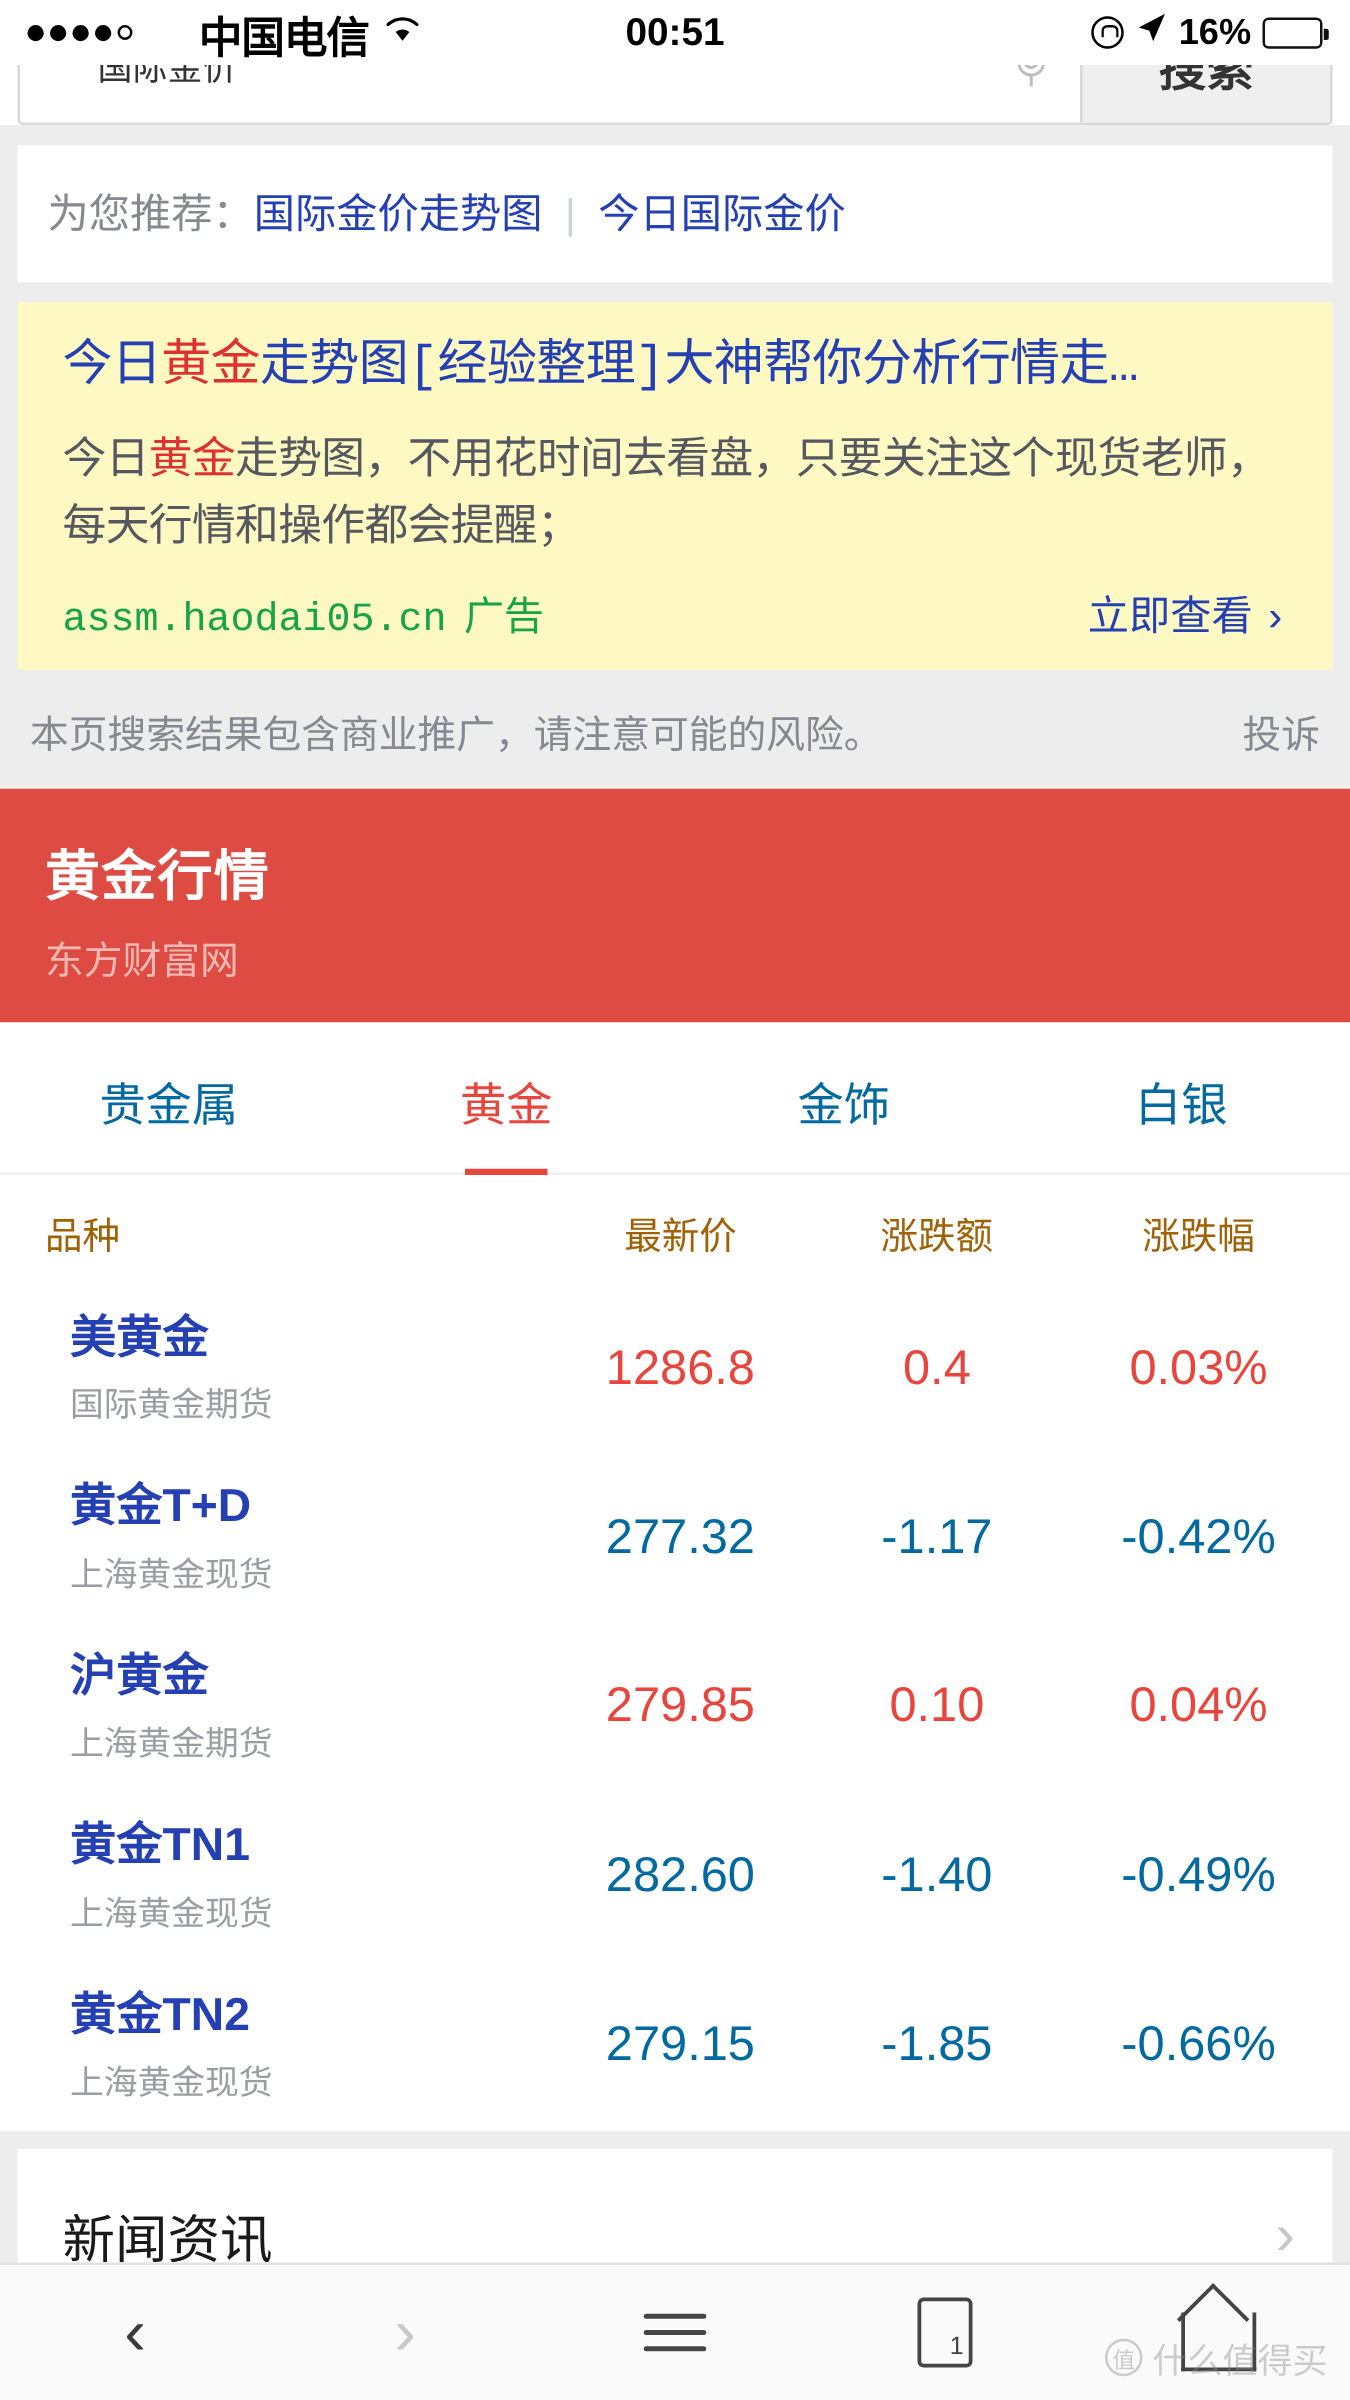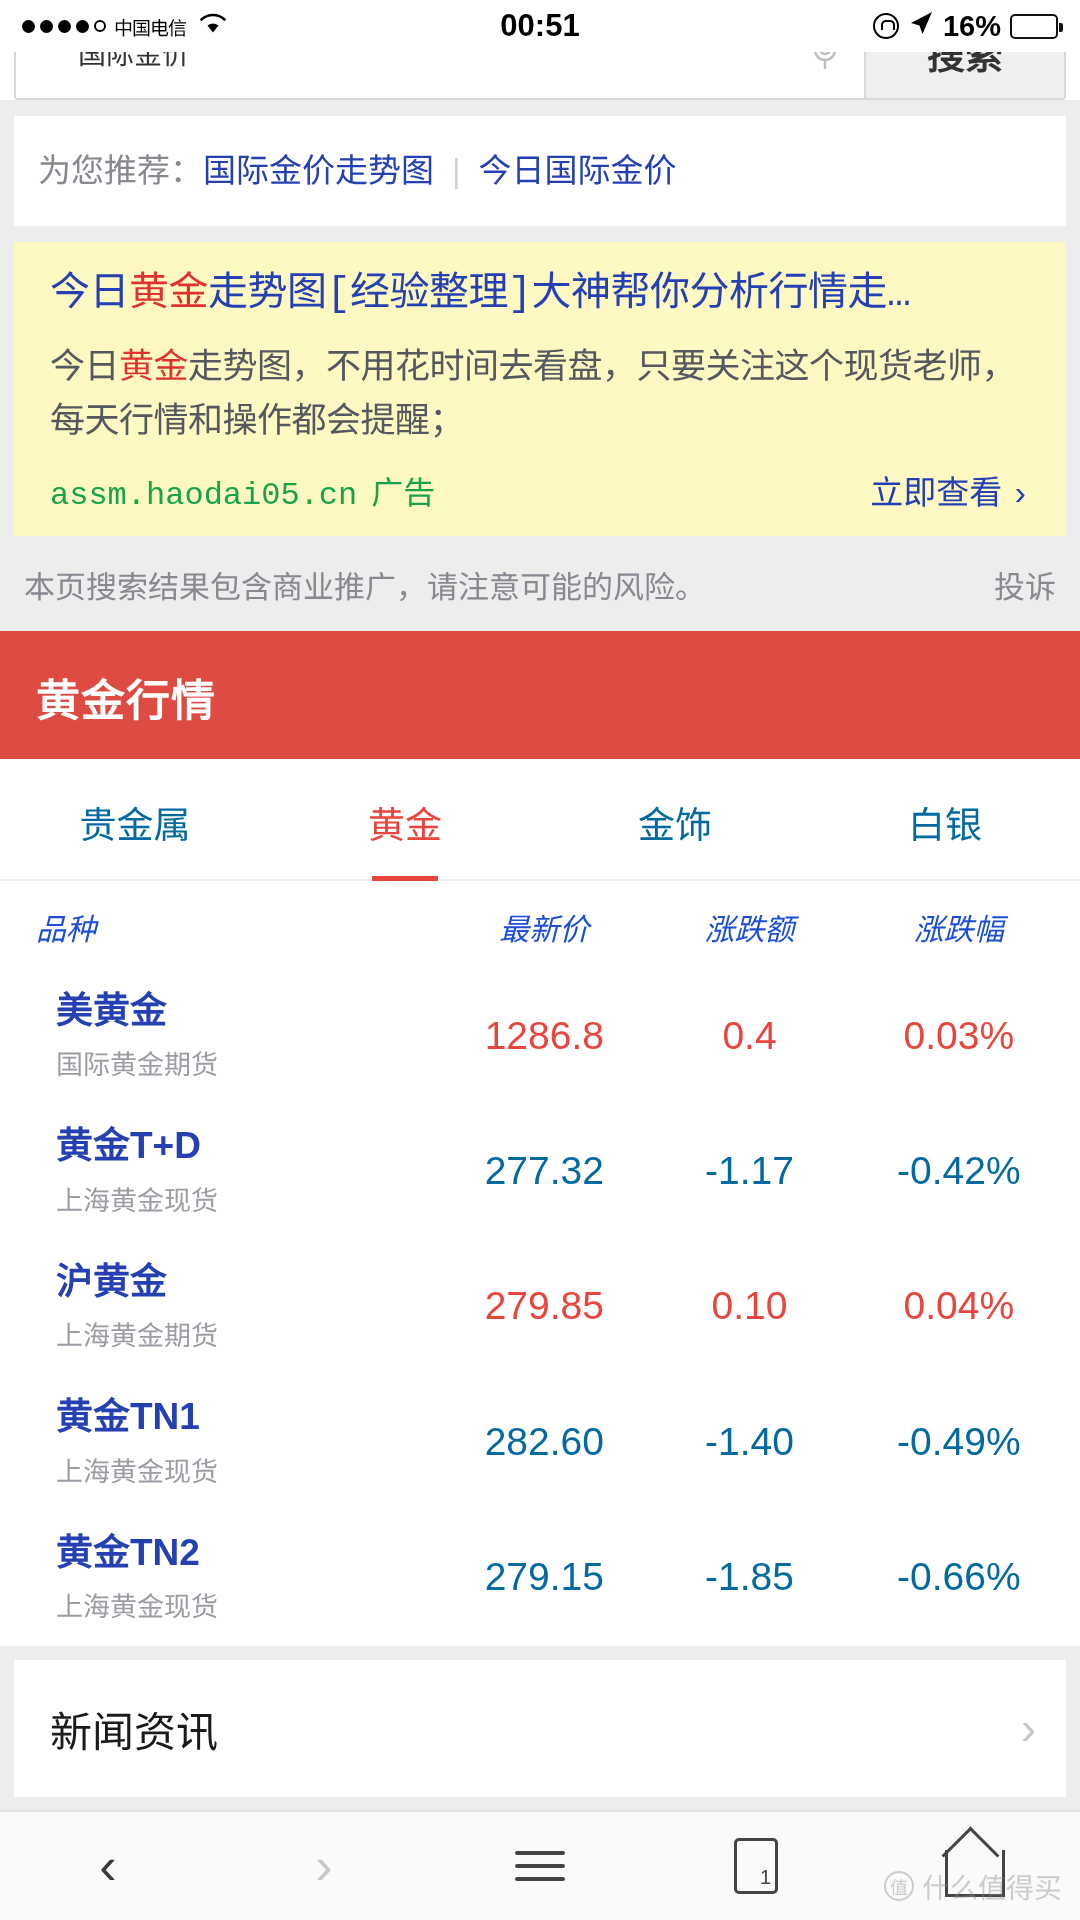--- a/index.html
+++ b/index.html
@@ -14,21 +14,21 @@
   
   .statusbar{
     height:52px; background:#fff; display:flex; align-items:center;
     padding:0 22px; font-size:30px; color:#000; font-weight:700;
     position:relative;
   }
   .sb-left{display:flex;align-items:center;gap:8px;}
   .dots{display:flex;align-items:center;gap:5px;}
   .dot{width:13px;height:13px;border-radius:50%;background:#000;}
   .dot.hollow{background:transparent;border:2px solid #000;width:12px;height:12px;}
-  .carrier{font-size:19px;letter-spacing:-1px;font-weight:400;}
+  .carrier{font-size:35px;letter-spacing:-1px;font-weight:700;margin-left:45px;}
   .wifi{margin-left:4px;font-size:26px;}
   .sb-center{
     position:absolute;left:0;right:0;text-align:center;
     font-size:31px;font-weight:700;letter-spacing:0px;
   }
   .sb-right{margin-left:auto;display:flex;align-items:center;gap:9px;z-index:2;}
   .lockrot{
     width:26px;height:26px;border:2.5px solid #000;border-radius:50%;
     position:relative;display:inline-block;
   }
@@ -117,23 +117,22 @@
     position:relative;
   }
   .tab.active{color:#e8453c;}
   .tab.active:after{
     content:"";position:absolute;bottom:-2px;left:50%;transform:translateX(-50%);
     width:66px;height:5px;background:#e8453c;
   }
 
   table.quotes{width:100%;border-collapse:collapse;}
   table.quotes th{
-    font-weight:400;font-size:30px;color:#1d4ed8;padding:24px 0 20px;
+    font-weight:400;font-size:30px;color:#a16207;padding:24px 0 20px;
     text-align:center;
-    font-style:italic;
   }
   table.quotes th:first-child{text-align:left;padding-left:36px;}
   table.quotes td{padding:20px 0 22px;text-align:center;font-size:39px;}
   table.quotes td.name{text-align:left;padding-left:56px;}
   .pname{font-size:37px;color:#2440b3;font-weight:700;line-height:1.2;}
   .psub{font-size:27px;color:#9a9da3;margin-top:10px;}
   .up{color:#e8453c;}
   .down{color:#0369a1;}
 
   
@@ -260,20 +259,21 @@
   </div>
 </div>
 
 <div class="disclaim">
   <span>本页搜索结果包含商业推广，请注意可能的风险。</span>
   <span>投诉</span>
 </div>
 
 <div class="redbar">
   <div class="t1">黄金行情</div>
+  <div class="t2">东方财富网</div>
 </div>
 
 <div class="quotecard">
   <div class="tabs">
     <div class="tab">贵金属</div>
     <div class="tab active">黄金</div>
     <div class="tab">金饰</div>
     <div class="tab">白银</div>
   </div>
 

